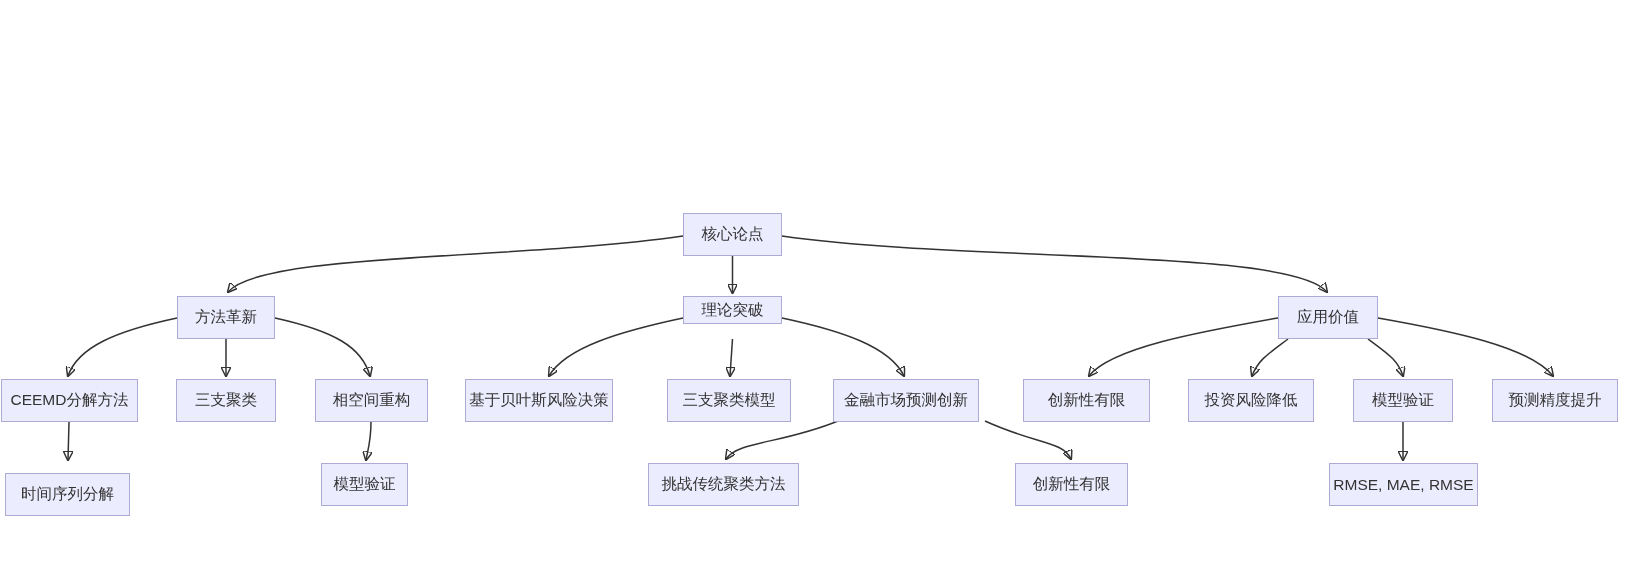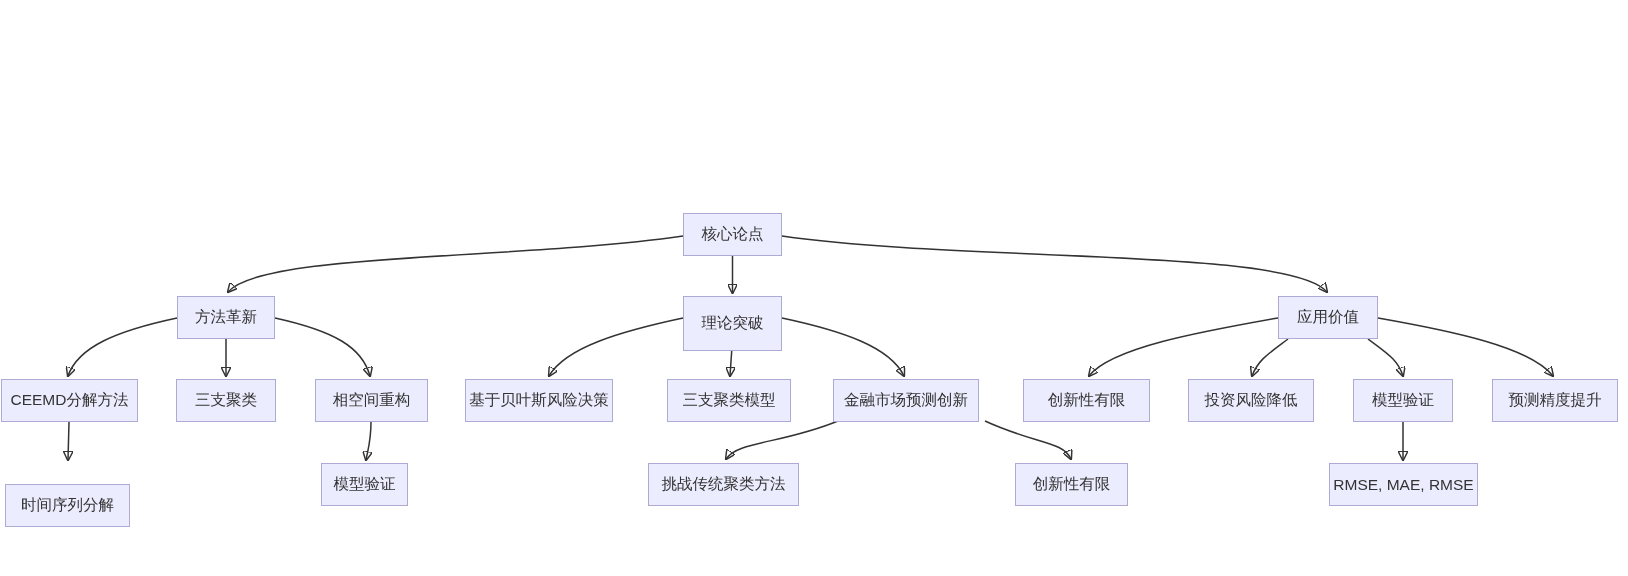--- a/index.html
+++ b/index.html
@@ -74,21 +74,21 @@
   </svg>
 
   <div class="node" style="left:683px;top:213px;width:99px;height:43px">
     <span>核心论点</span>
   </div>
 
   <div class="node" style="left:177px;top:296px;width:98px;height:43px">
     <span>方法革新</span>
   </div>
 
-  <div class="node" style="left:683px;top:296px;width:99px;height:55px">
+  <div class="node" style="left:683px;top:296px;width:99px;height:28px">
     <span>理论突破</span>
   </div>
 
   <div class="node" style="left:1278px;top:296px;width:100px;height:43px">
     <span>应用价值</span>
   </div>
 
   <div class="node" style="left:176px;top:379px;width:100px;height:43px">
     <span>三支聚类</span>
   </div>
@@ -122,21 +122,21 @@
   </div>
 
   <div class="node" style="left:1353px;top:379px;width:100px;height:43px">
     <span>模型验证</span>
   </div>
 
   <div class="node" style="left:1492px;top:379px;width:126px;height:43px">
     <span>预测精度提升</span>
   </div>
 
-  <div class="node" style="left:5px;top:484px;width:125px;height:43px">
+  <div class="node" style="left:5px;top:473px;width:125px;height:43px">
     <span>时间序列分解</span>
   </div>
 
   <div class="node" style="left:321px;top:463px;width:87px;height:43px">
     <span>模型验证</span>
   </div>
 
   <div class="node" style="left:648px;top:463px;width:151px;height:43px">
     <span>挑战传统聚类方法</span>
   </div>

